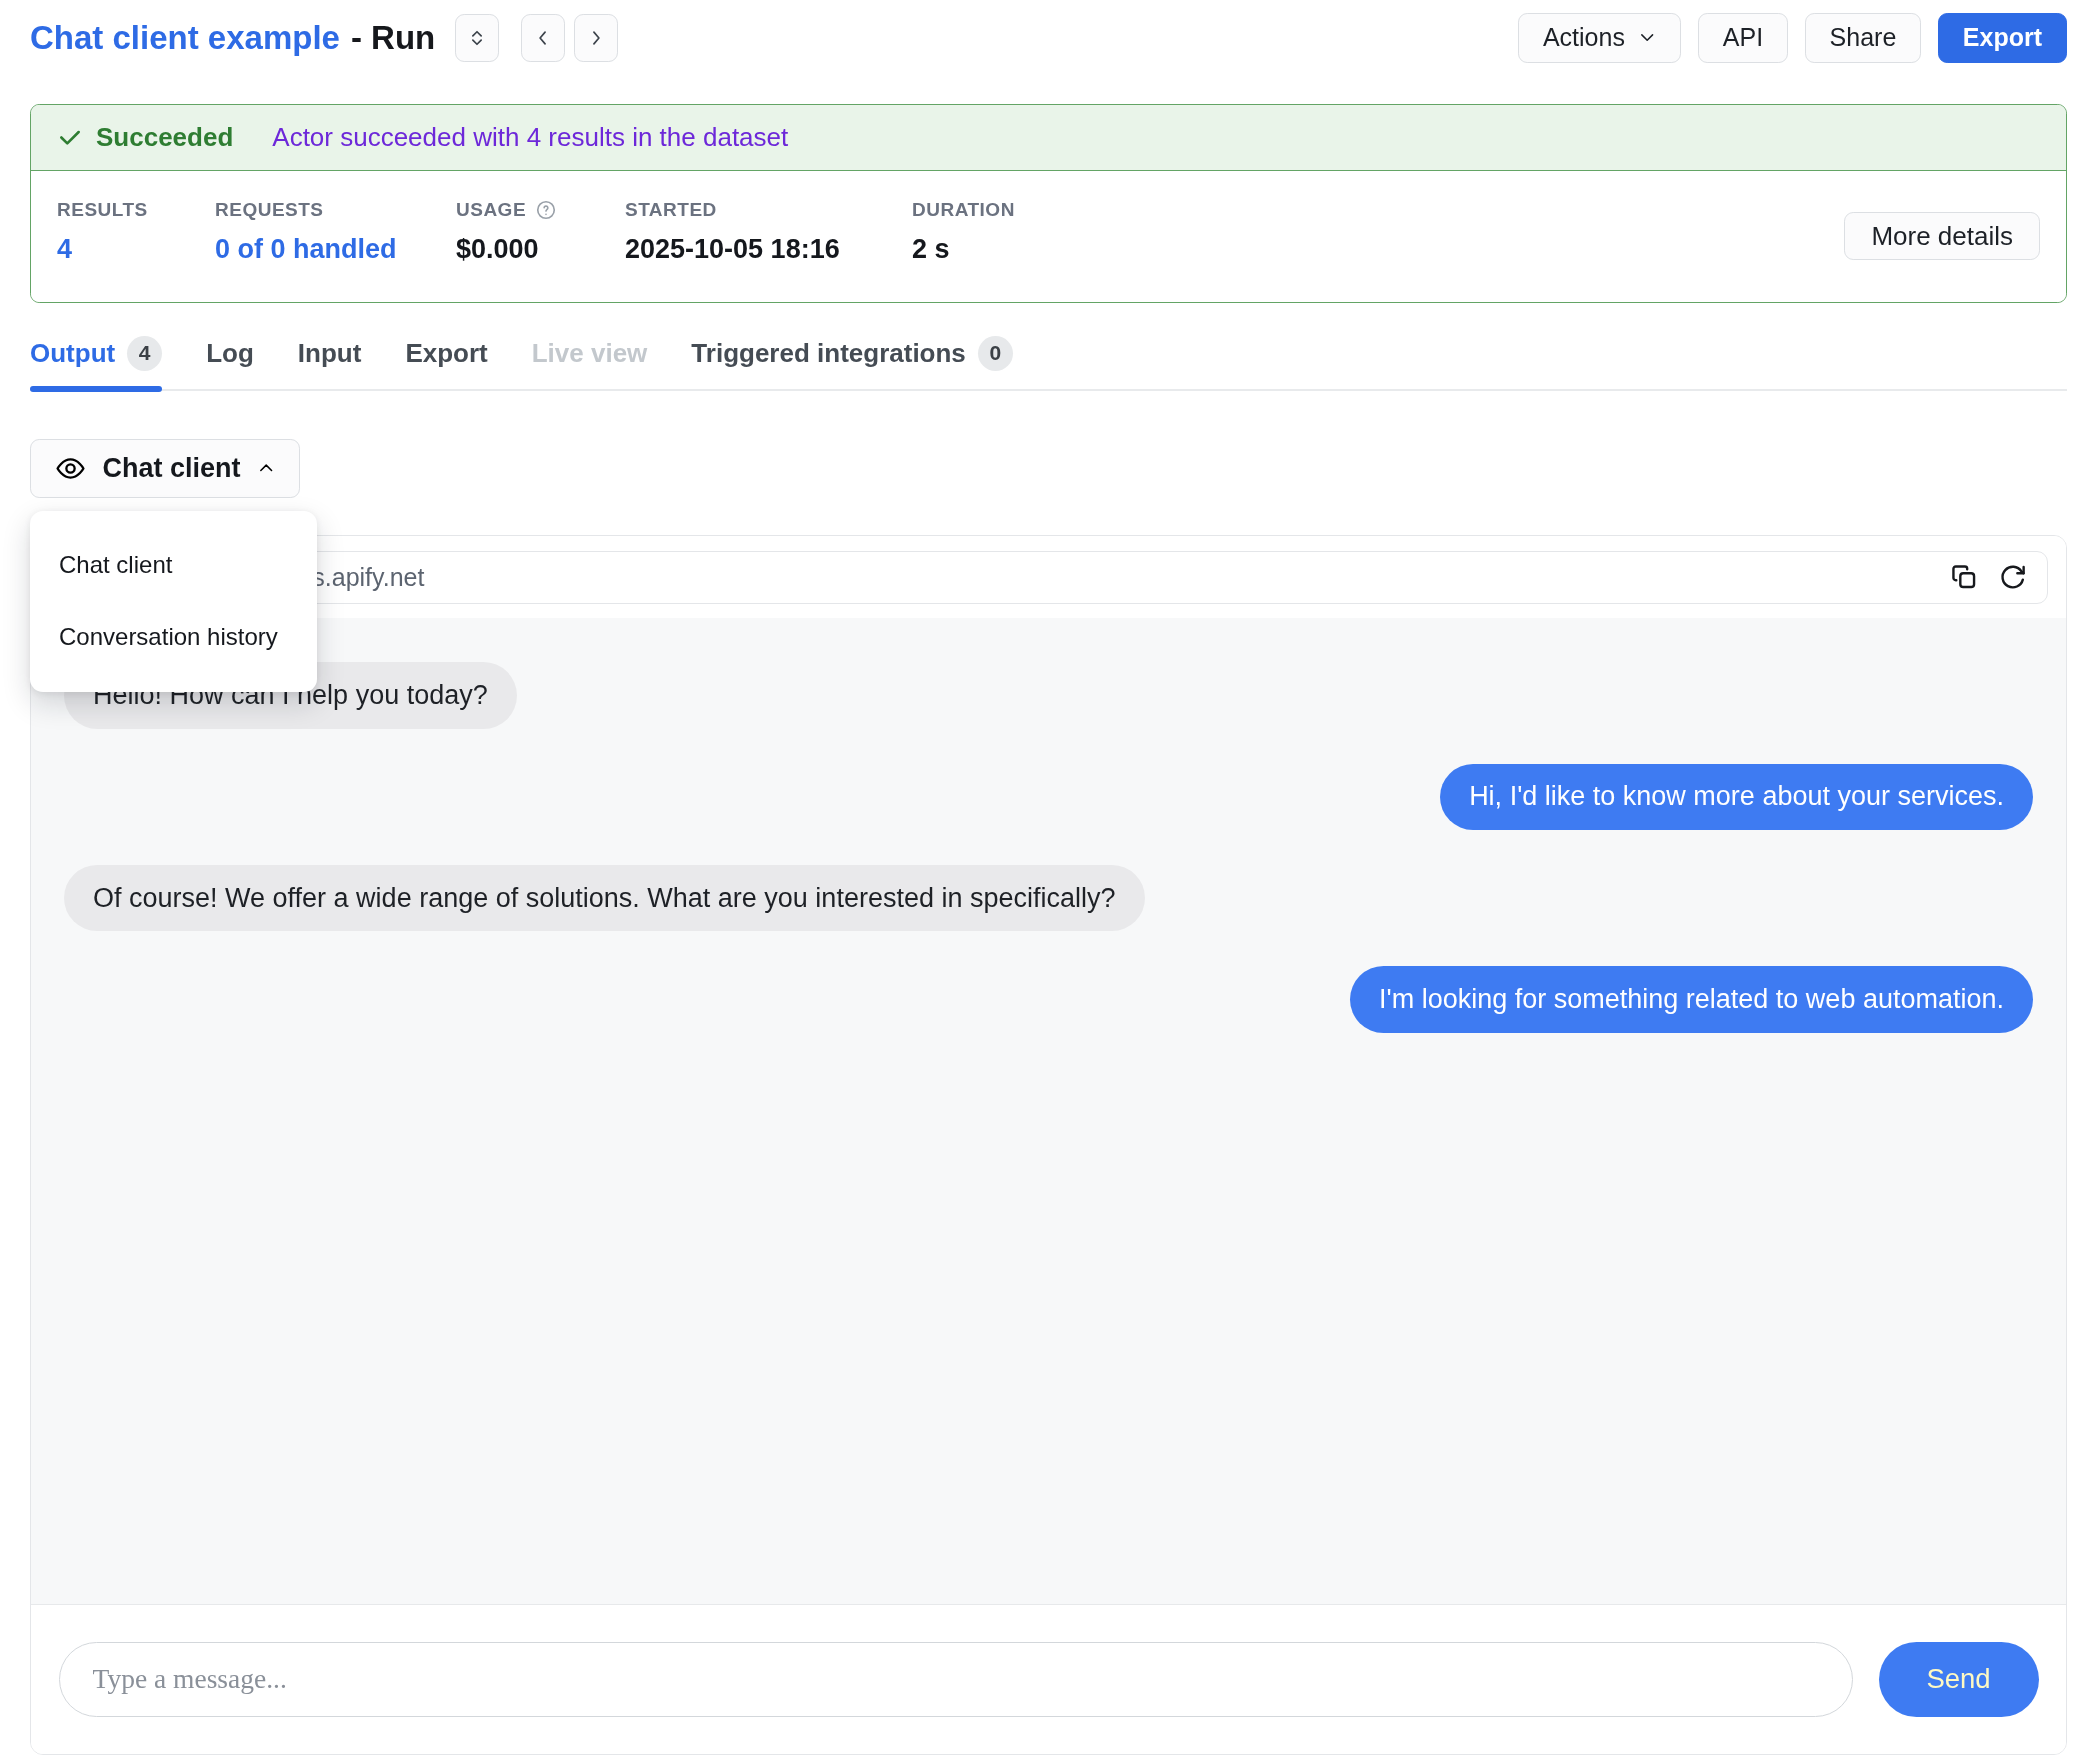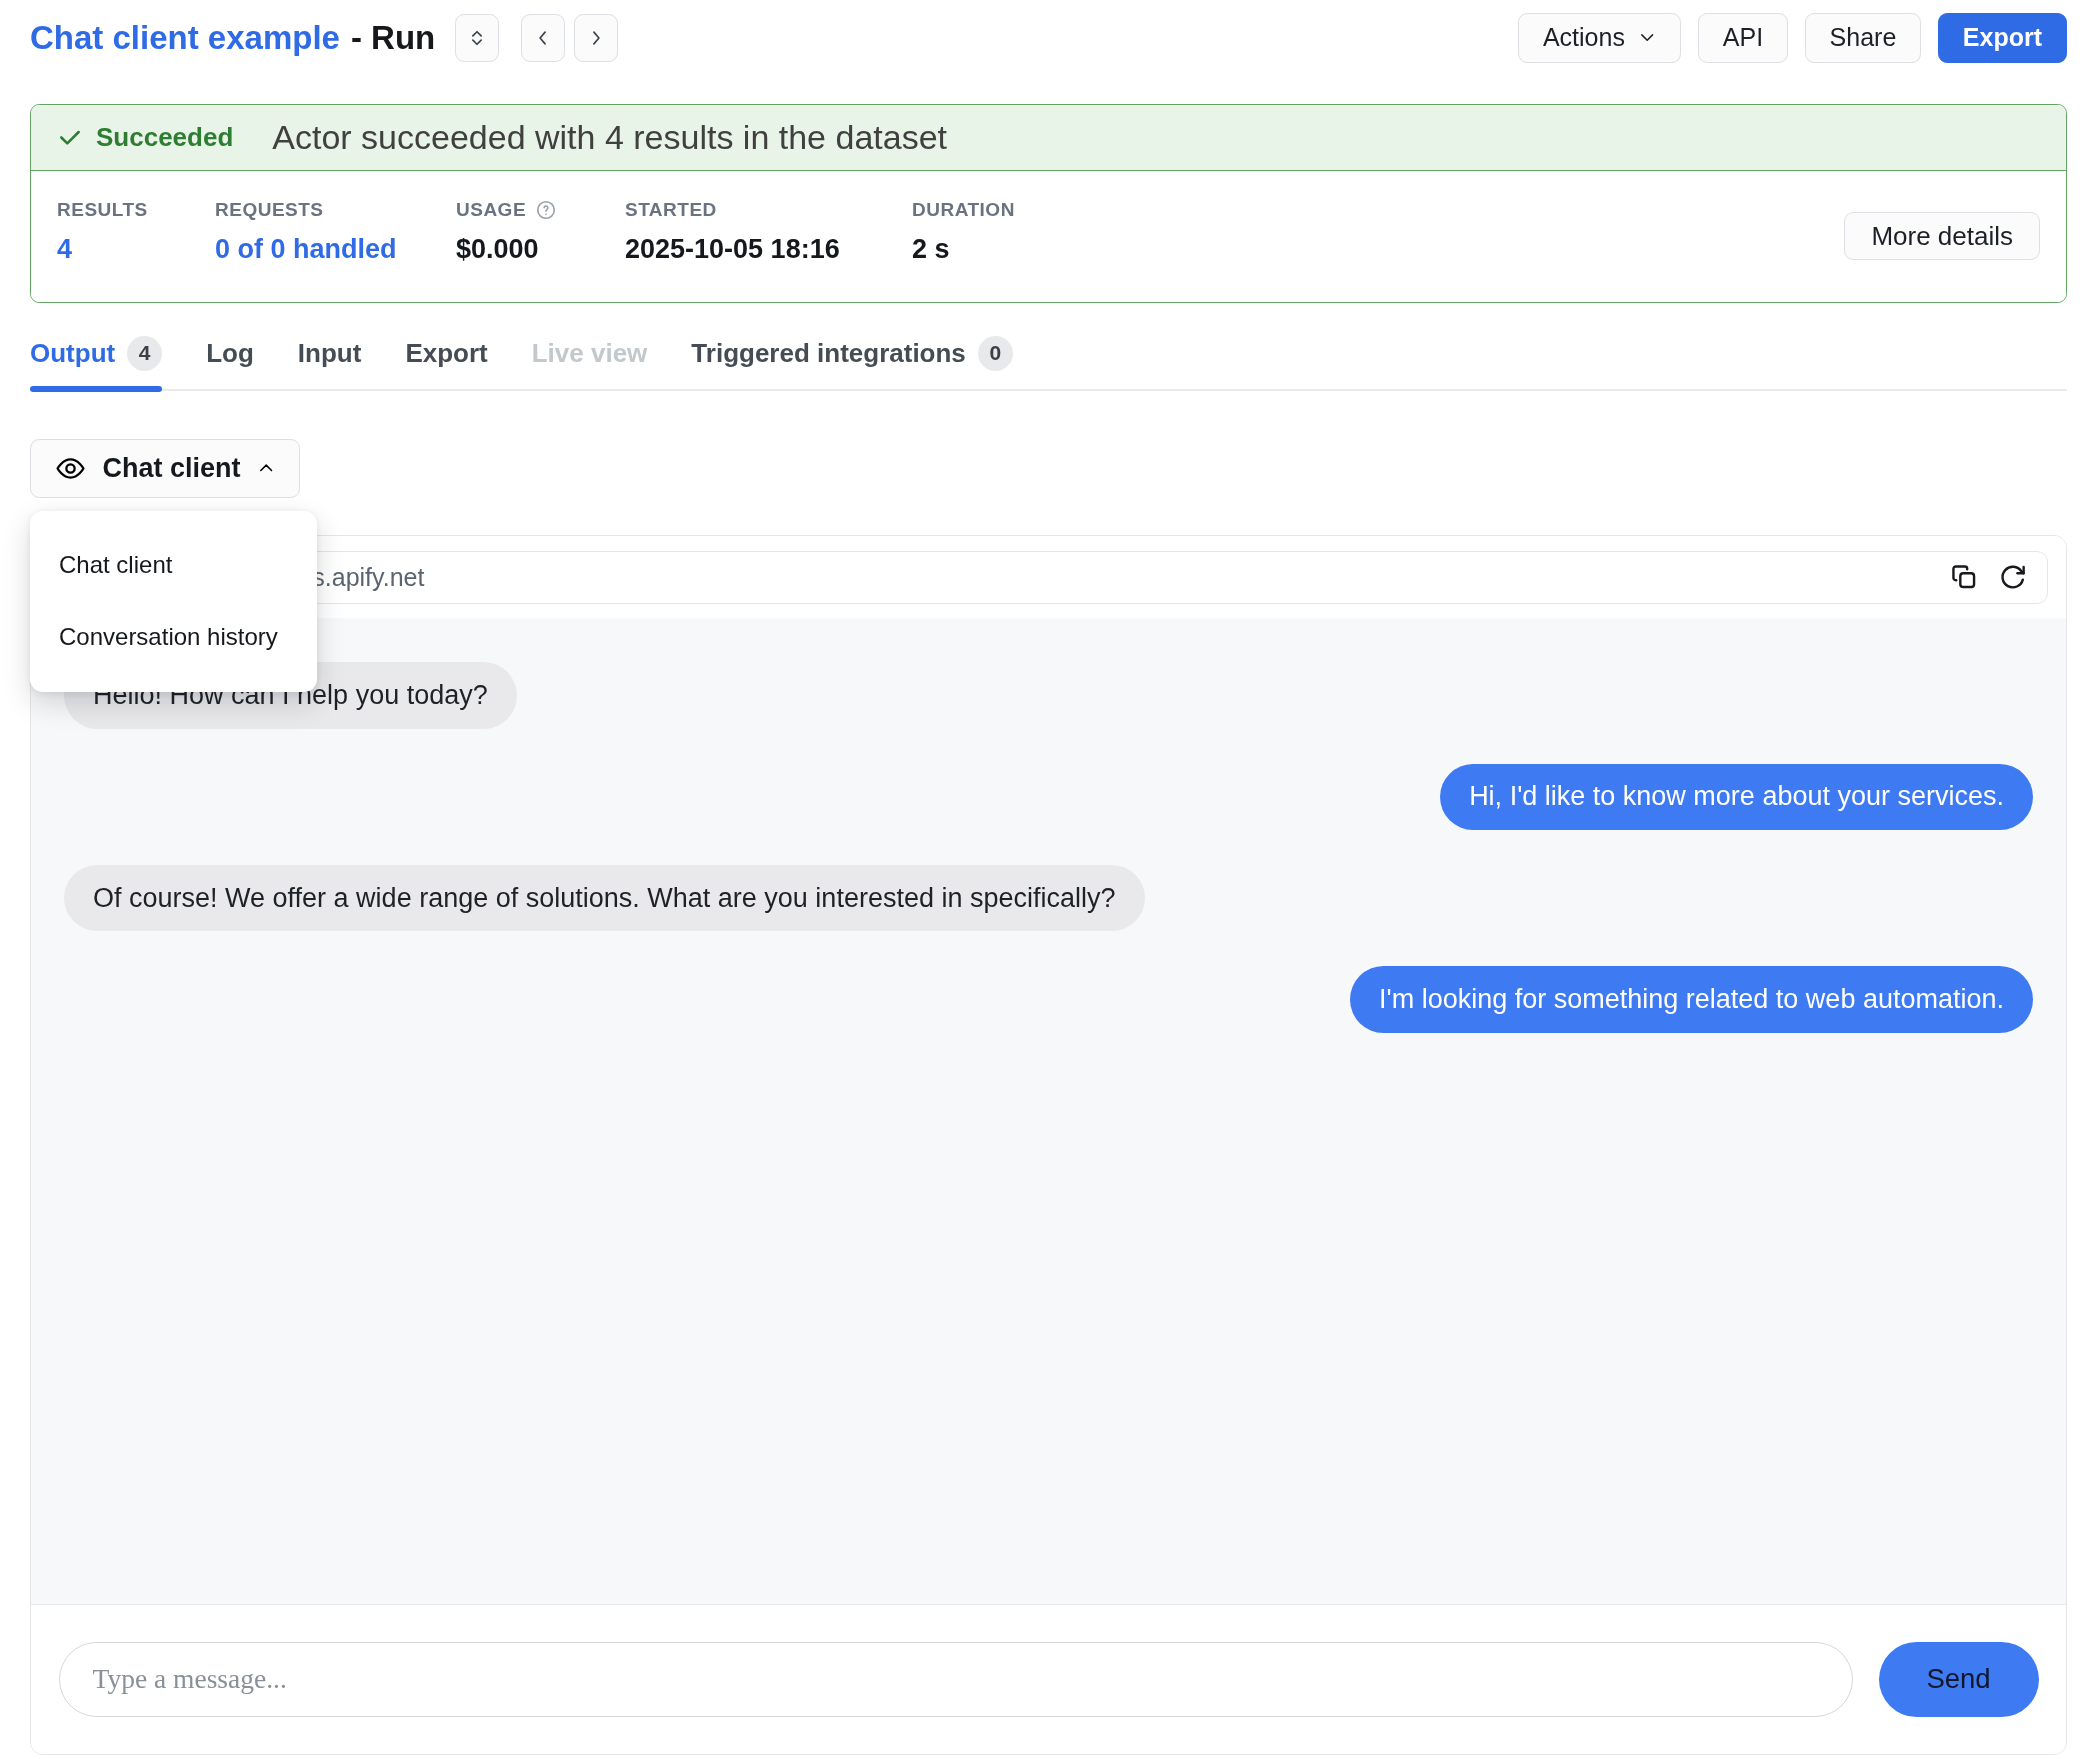--- a/index.html
+++ b/index.html
@@ -35,21 +35,21 @@
   .btn.primary { background:#2e6be5; border-color:#2e6be5; color:#ffffff; font-weight:600;align-items:center; }
 
   
   .banner { margin-top:40px; border:1.8px solid #63a465; border-radius:9.2px; overflow:hidden; }
   .banner-strip {
     background:#e9f4e9; border-bottom:1.8px solid #63a465;
     height:66px; display:flex; align-items:center; padding:0 26px; gap:13px;
   }
   .status-check { color:#2e7d32; }
   .status-text { font-size:26px; font-weight:600; color:#2e7d32; }
-  .status-msg { font-size:34px; color:#404040; margin-left:26px; }
+  .status-msg { font-size:26px; color:#6d28d9; margin-left:26px; }
   .banner-body { position:relative; background:#ffffff; padding:27.5px 26px 37px 26px; display:flex; }
   .stat { margin-right:0; }
   .stat-label { font-size:19px; font-weight:700; color:#6b7280; letter-spacing:0.5px; display:flex; align-items:center; gap:9.2px; }
   .stat-value { margin-top:13px; font-size:27px; font-weight:700; color:#15181d; }
   .stat-value.link { color:#2e6be5; cursor:pointer; }
   .stat.w1{width:158px}.stat.w2{width:241px}.stat.w3{width:169px}.stat.w4{width:287px}
   .info-icon { color:#9aa1a9; }
   .more-details {
     position:absolute; right:26px; top:50%; transform:translateY(-50%);
     height:48px; padding:0 26px; border:1.8px solid #dcdfe3; border-radius:9.2px; background:#fbfbfc;
@@ -98,21 +98,21 @@
 
   .chat-footer { background:#ffffff; border-top:1.8px solid #e7e9eb; padding:37px 27.5px; display:flex; align-items:center; gap:26px; }
   .chat-input {
     flex:1; height:75px; border:1.8px solid #d3d7db; border-radius:38px;
     font-size:27.5px; padding:0 33px; color:#15181d; outline:none; background:#ffffff;
     font-family:Liberation Serif, serif;
   }
   .chat-input::placeholder { color:#8a9099; }
   .send-btn {
     width:160px; height:75px; border:none; border-radius:38px; background:#3e7bf2;
-    color:#0f172a; font-size:27.5px; font-weight:500; cursor:pointer;
+    color:#fef9c3; font-size:27.5px; font-weight:500; cursor:pointer;
     font-family:"Liberation Sans","DejaVu Sans",sans-serif;
   }
 </style>
 </head>
 <body>
 
 <div class="page">
 
   <div class="header">
     <span class="title">Chat client example</span>

